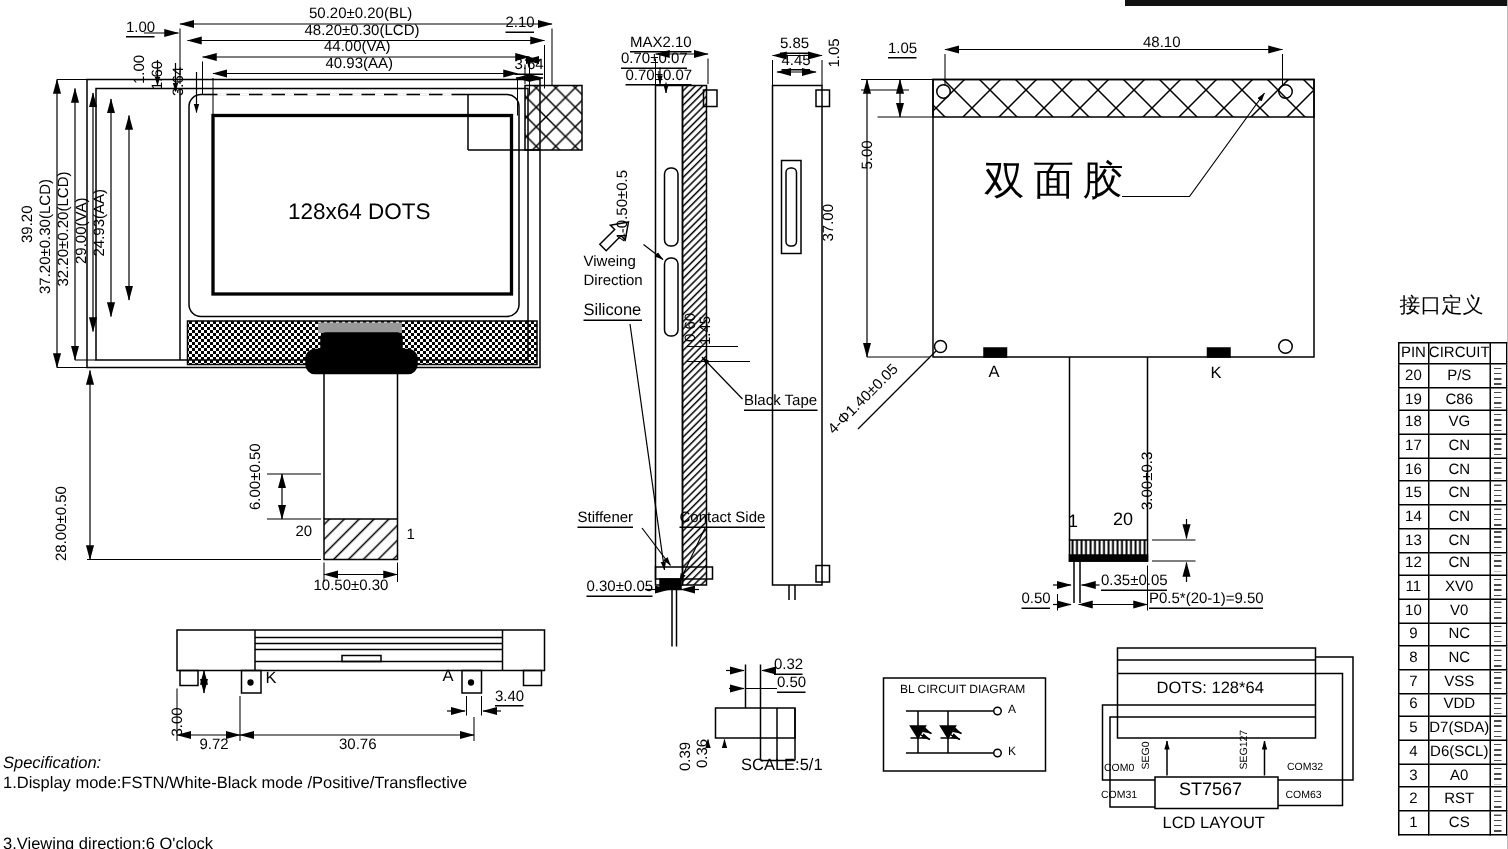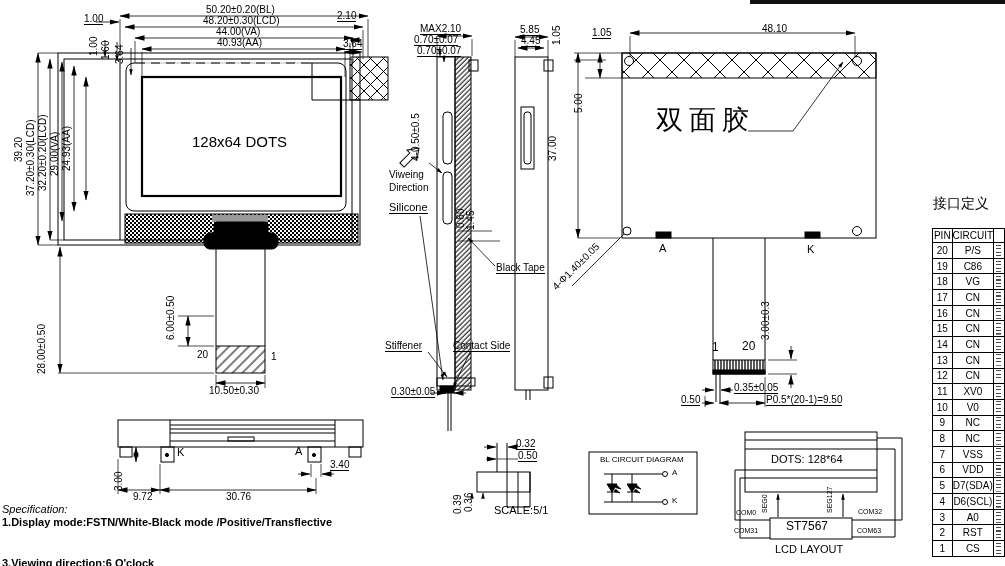--- a/index.html
+++ b/index.html
@@ -20,21 +20,21 @@
   .r45{transform-origin:0 100%;transform:translateY(-100%) rotate(-45deg)}
   .u{border-bottom:1px solid #000}
   .f7{font-size:7px;line-height:8px}
   .f8{font-size:8px;line-height:9px}
   .f11{font-size:11px;line-height:12px}
   .f12{font-size:12px;line-height:13px}
   .f14{font-size:14px;line-height:16px}
   .f15{font-size:15px;line-height:16px}
   .f27{font-size:27px;line-height:29px;letter-spacing:6px}
   .it{font-style:italic}
-  .bold{font-weight:bold}
+  .bold{font-weight:normal}
   .topbar{position:absolute;left:750px;top:0;width:255px;height:4px;background:#111}
   .pintable{position:absolute;left:932px;top:228px;border-collapse:collapse;
             font:10px "Liberation Sans",sans-serif;table-layout:fixed}
   .pintable th,.pintable td{border:1px solid #000;text-align:center;padding:0;
             font-weight:normal;overflow:hidden}
   .pintable th{height:13px}
   .pintable td{height:14.7px}
   .col-pin{width:23px}.col-sym{width:41px}.col-fn{width:29px}
   td.fn{background:repeating-linear-gradient(180deg,rgba(0,0,0,.7) 0 1px,transparent 1px 3.5px);
         background-size:5px 78%;background-position:2px center;background-repeat:no-repeat}

